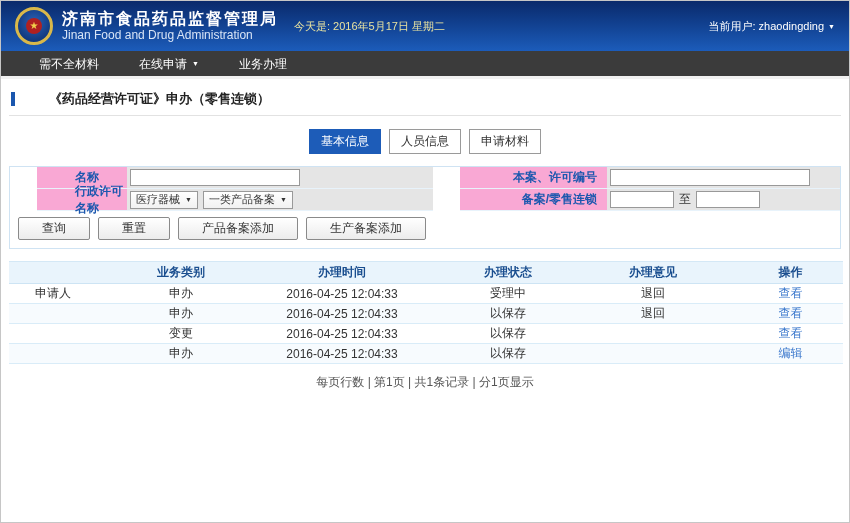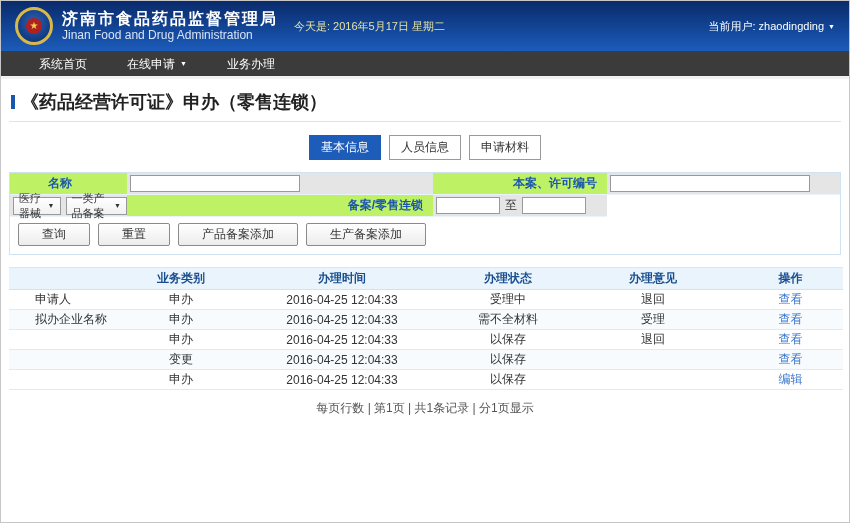--- a/index.html
+++ b/index.html
@@ -18,33 +18,33 @@
   .user { margin-left:auto; font-size:11px; color:#fff; display:flex; align-items:center; gap:4px; cursor:pointer; }
   .caret { font-size:7px; line-height:1; }
 
   
   .nav { height:28px; background:#3b3b3b; display:flex; align-items:center; color:#fff; font-size:12px; padding-left:18px; border-bottom:3px solid #f1f1f1; }
   .nav-item { padding:0 20px; height:28px; line-height:28px; cursor:pointer; display:flex; align-items:center; gap:5px; }
 
   
   .title-row { margin:11px 0 0 10px; display:flex; align-items:center; }
   .title-bar { width:4px; height:14px; background:#1b57ae; margin-right:6px; }
-  .page-title { font-size:18px; font-weight:bold; color:#222; }
+  .page-title { font-size:13px; font-weight:bold; color:#222;margin-left:28px; }
   .divider { border-bottom:1px solid #e2e2e2; margin:7px 8px 0; }
 
   
   .tabs { display:flex; justify-content:center; gap:8px; margin-top:13px; }
   .tab { font-size:12px; padding:3px 11px; border:1px solid #9a9a9a; background:#fff; color:#333; cursor:pointer; }
   .tab.active { background:#1d5cb8; border-color:#1d5cb8; color:#fff; }
 
   
   .search-panel { margin:12px 8px 0; border:1px solid #cfe3f3; background:#fff; }
   .form-grid { display:grid; grid-template-columns:117px 306px 174px 1fr; }
   .cell { height:22px; display:flex; align-items:center; font-size:12px; border-bottom:1px solid #e8f3fb; }
-  .cell-label { background:#bef264; color:#1b57ae; font-weight:bold; }
+  .cell-label { background:#f9a8d4; color:#1b57ae; font-weight:bold;margin-left:27px; }
   .cell-label.left { padding-left:38px; }
   .cell-label.right { justify-content:flex-end; padding-right:10px; }
   .cell-input { background:#e5e5e5; padding-left:3px; gap:5px; }
   .txt { border:1px solid #999; height:17px; font-size:11px; padding:0 3px; outline:none; }
   .txt.wide { width:170px; }
   .txt.cwide { width:200px; }
   .txt.date { width:64px; }
   .to-label { font-size:12px; color:#333; }
   .select { border:1px solid #999; background:linear-gradient(#fff,#f1f1f1); height:18px; font-size:11px; color:#333; display:inline-flex; align-items:center; gap:5px; padding:0 5px; cursor:pointer; }
   .btn-row { padding:6px 8px 8px; display:flex; gap:8px; background:#fff; }
@@ -76,21 +76,21 @@
     </div>
     <div class="today">今天是: 2016年5月17日 星期二</div>
     <div class="user">
       <span>当前用户: zhaodingding</span>
       <span class="caret">▼</span>
     </div>
   </div>
 
   <div class="nav">
     <div class="nav-item">
-      <span>系统首页</span>
+      <span>需不全材料</span>
     </div>
     <div class="nav-item">
       <span>在线申请</span>
       <span class="caret">▼</span>
     </div>
     <div class="nav-item">
       <span>业务办理</span>
     </div>
   </div>
 
@@ -111,20 +111,21 @@
 
       <div class="cell cell-label left">名称</div>
       <div class="cell cell-input">
         <input class="txt wide" type="text" style="">
       </div>
       <div class="cell cell-label right">本案、许可编号</div>
       <div class="cell cell-input">
         <input class="txt cwide" type="text" style="">
       </div>
 
+      <div class="cell cell-label left">行政许可名称</div>
       <div class="cell cell-input">
         <span class="select">
           <span>医疗器械</span>
           <span class="caret">▼</span>
         </span>
         <span class="select">
           <span>一类产品备案</span>
           <span class="caret">▼</span>
         </span>
       </div>
@@ -165,28 +166,20 @@
     <tbody>
       <tr>
         <td class="c1">申请人</td>
         <td>申办</td>
         <td>2016-04-25 12:04:33</td>
         <td>受理中</td>
         <td>退回</td>
         <td><a class="action-link">查看</a></td>
       </tr>
       <tr>
-        <td class="c1">拟办企业名称</td>
-        <td>申办</td>
-        <td>2016-04-25 12:04:33</td>
-        <td>需不全材料</td>
-        <td>受理</td>
-        <td><a class="action-link">查看</a></td>
-      </tr>
-      <tr>
         <td class="c1"></td>
         <td>申办</td>
         <td>2016-04-25 12:04:33</td>
         <td>以保存</td>
         <td>退回</td>
         <td><a class="action-link">查看</a></td>
       </tr>
       <tr>
         <td class="c1"></td>
         <td>变更</td>

